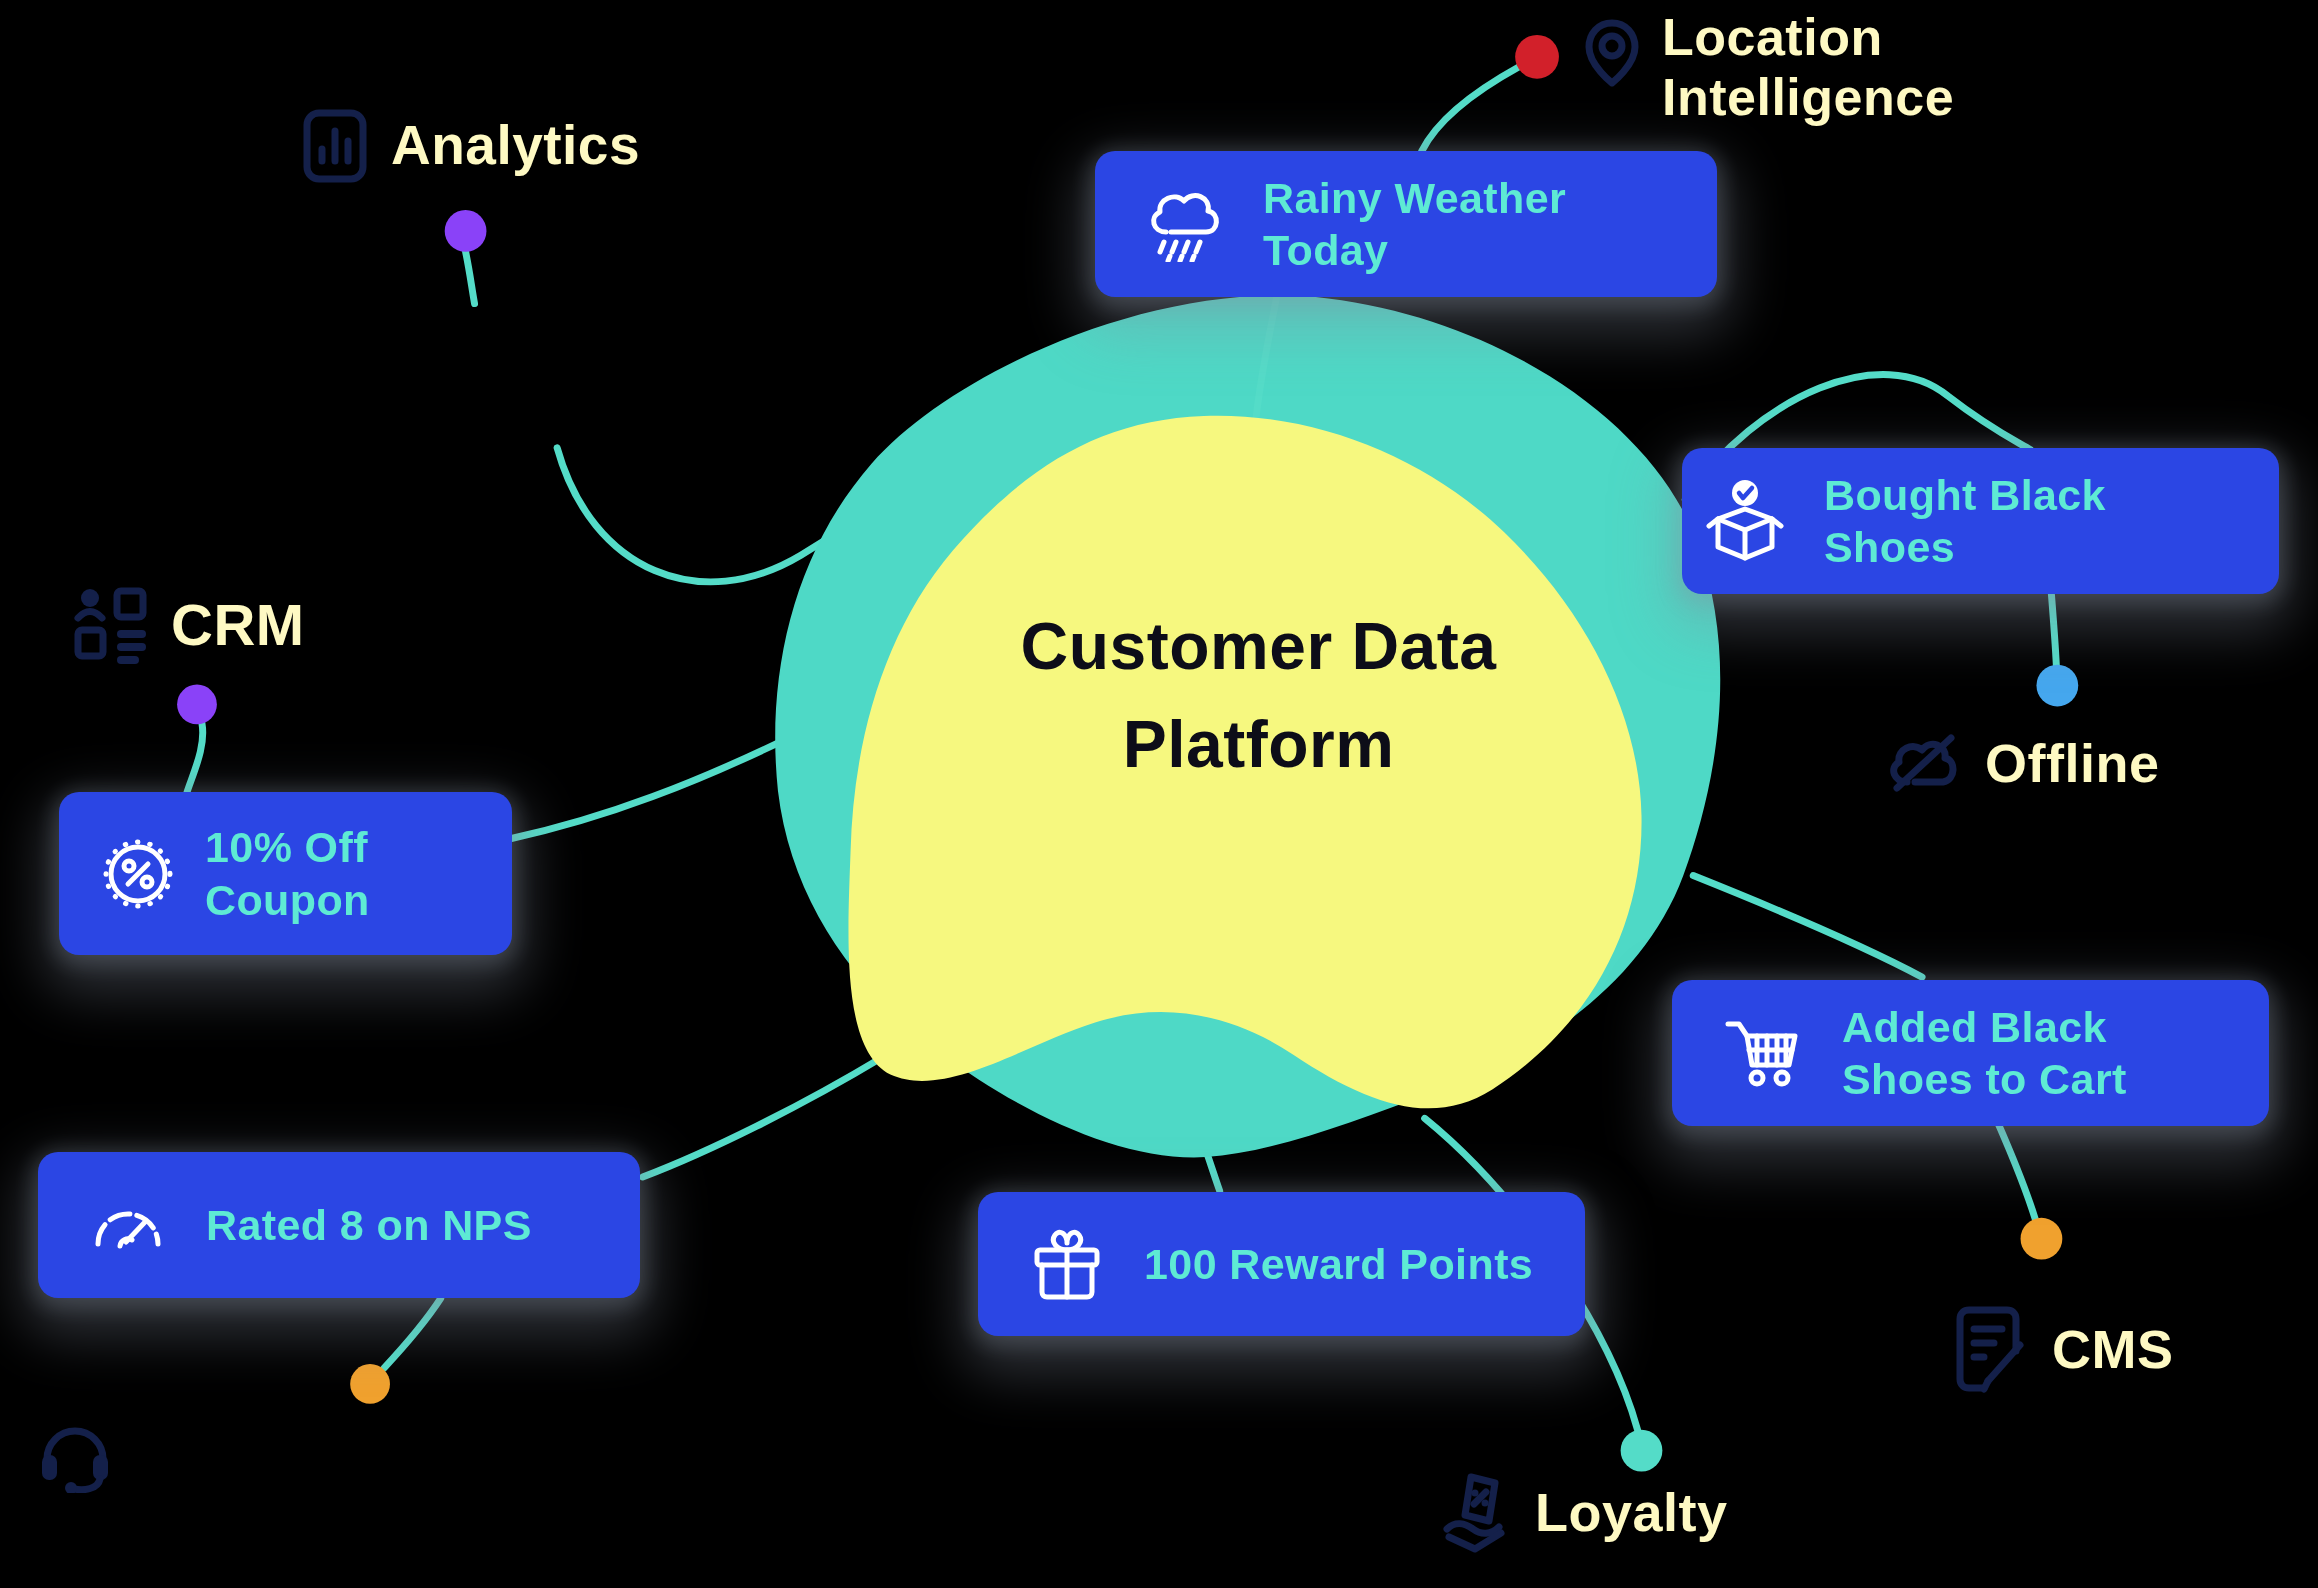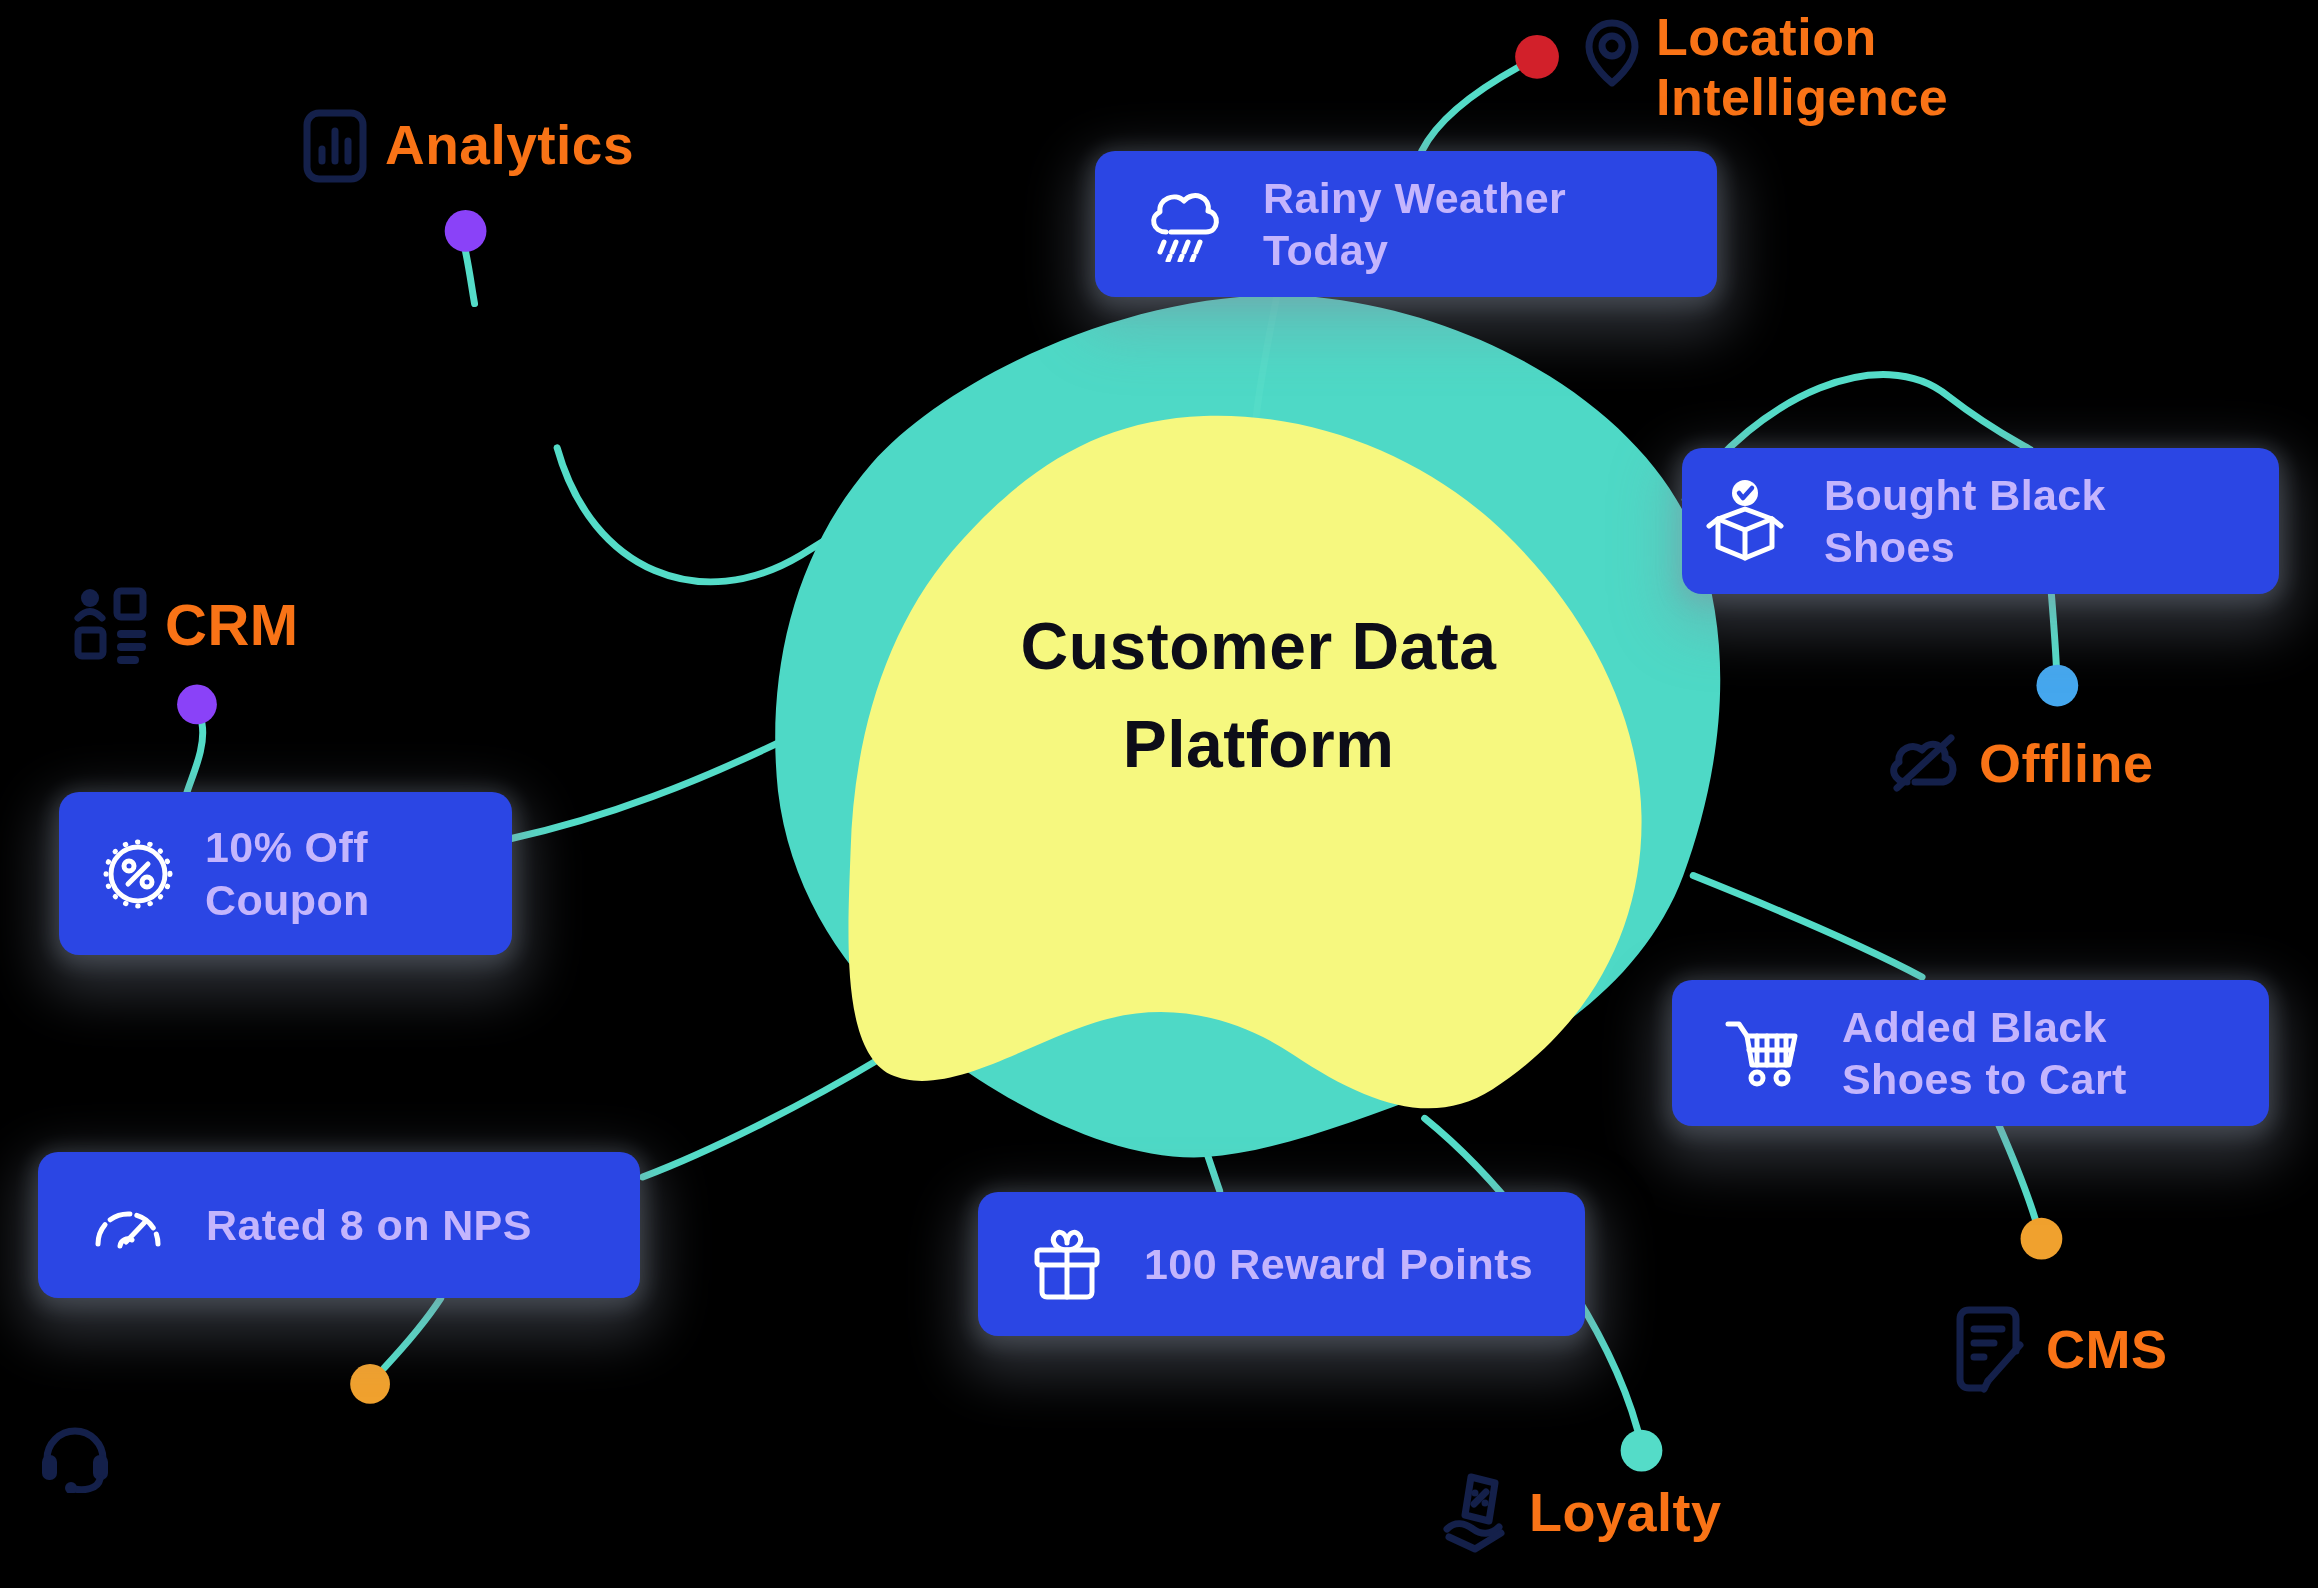--- a/index.html
+++ b/index.html
@@ -1,24 +1,24 @@
 <!DOCTYPE html>
 <html><head>
 <meta charset="utf-8">
 <style>
   html,body{margin:0;padding:0;background:#000;}
   .stage{position:relative;width:2318px;height:1588px;background:#000;overflow:hidden;
          font-family:"Liberation Sans","DejaVu Sans",sans-serif;}
   svg.decor{position:absolute;left:0;top:0;width:2318px;height:1588px;}
   .card{position:absolute;background:#2B46E4;border-radius:20px;display:flex;align-items:center;
-        padding:0 30px 0 52px;gap:40px;color:#c4b5fd;box-sizing:border-box;
+        padding:0 30px 0 52px;gap:40px;color:#5eead4;box-sizing:border-box;
         box-shadow:0 22px 55px 16px rgba(132,142,158,.34), 0 4px 20px 6px rgba(132,142,158,.28);}
   .card .ctext{font-size:43px;font-weight:600;letter-spacing:0.4px;line-height:1.22;}
   .card .cicon{flex:0 0 auto;display:flex;align-items:center;}
-  .label{position:absolute;display:flex;align-items:center;gap:16px;color:#f97316;}
+  .label{position:absolute;display:flex;align-items:center;gap:22px;color:#fef9c3;}
   .label .ltext{font-size:55px;font-weight:700;letter-spacing:0.5px;line-height:1.15;}
   .label .licon{flex:0 0 auto;display:flex;align-items:center;}
   .label.top-align{align-items:flex-start;}
   .title{position:absolute;left:925px;top:597px;width:667px;text-align:center;
          font-size:66px;font-weight:700;color:#0D0D18;line-height:98px;letter-spacing:0.5px;}
   .cstroke{stroke:#fff;stroke-width:5;fill:none;stroke-linecap:round;stroke-linejoin:round;}
   .nstroke{stroke:#14204A;stroke-width:7;fill:none;stroke-linecap:round;stroke-linejoin:round;}
   .nfill{fill:#14204A;}
 </style>
 </head>

